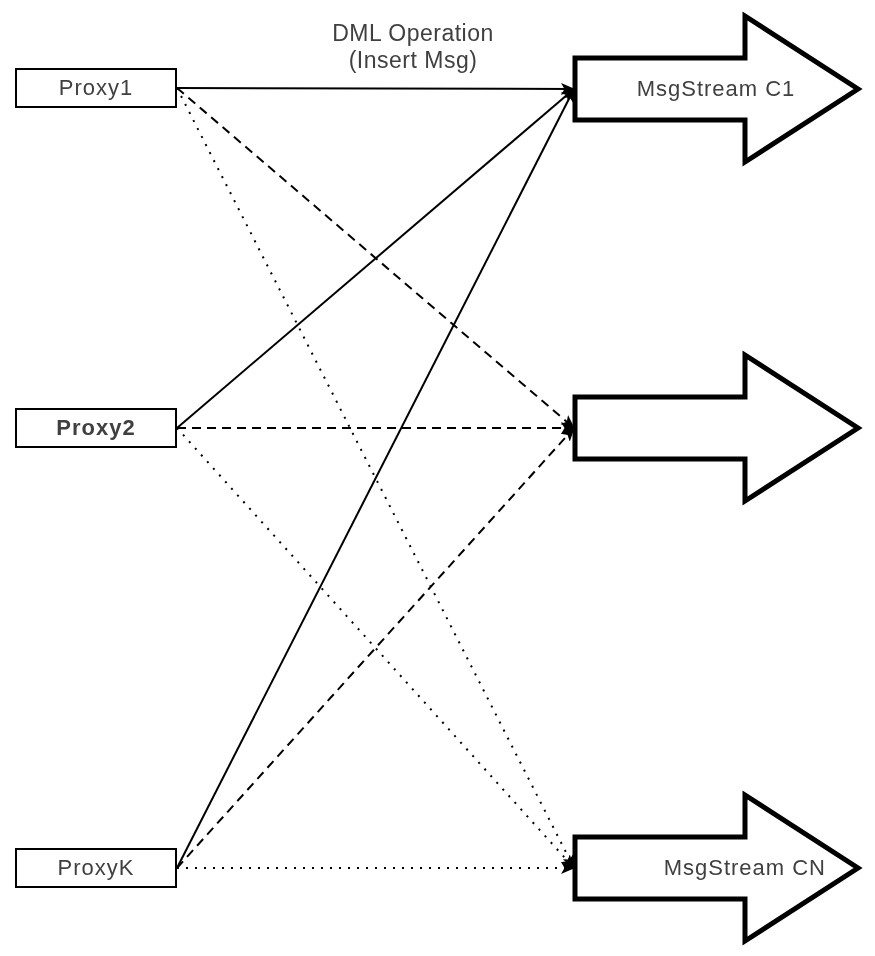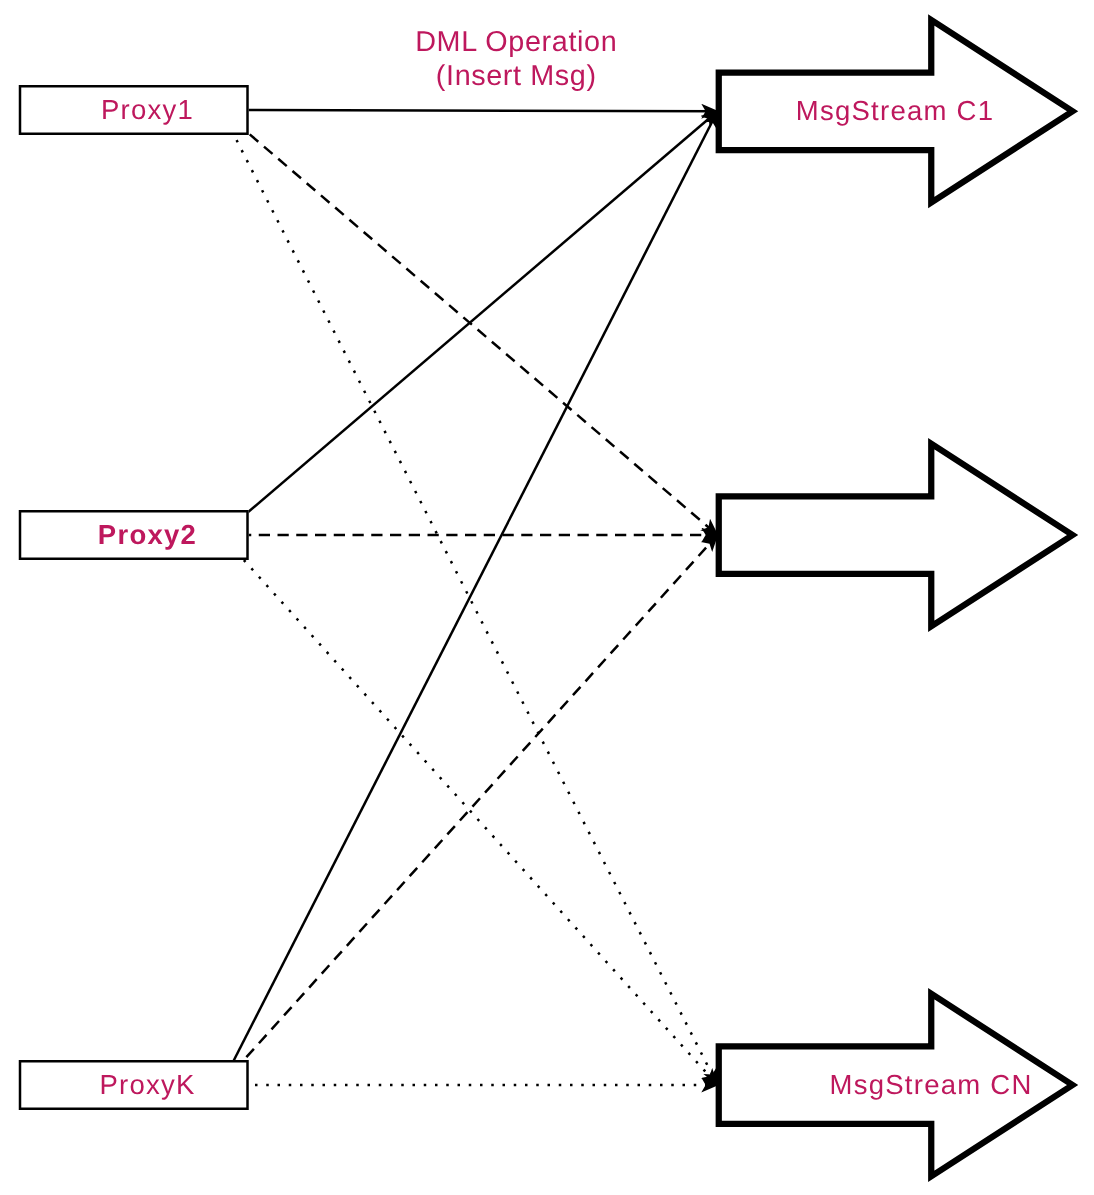--- a/index.html
+++ b/index.html
@@ -6,21 +6,21 @@
     margin: 0;
     padding: 0;
     background: #ffffff;
   }
   .canvas {
     position: relative;
     width: 875px;
     height: 956px;
     background: #ffffff;
     font-family: "Liberation Sans", "DejaVu Sans", sans-serif;
-    color: #be185d;
+    color: #404040;
     overflow: hidden;
   }
   svg.diagram-layer {
     position: absolute;
     left: 0;
     top: 0;
     width: 875px;
     height: 956px;
   }
   .edge {
@@ -54,21 +54,20 @@
     width: 158px;
     height: 36px;
     border: 2px solid #000000;
     background: #ffffff;
     display: flex;
     align-items: center;
     justify-content: center;
     font-size: 22px;
     letter-spacing: 1px;
     white-space: nowrap;
-    padding-left: 22px;
   }
   .proxy-box.p1 { top: 68px; }
   .proxy-box.p2 { top: 408px; font-weight: bold; }
   .proxy-box.pk { top: 848px; }
   .stream-label {
     position: absolute;
     left: 606px;
     width: 220px;
     height: 30px;
     line-height: 30px;

